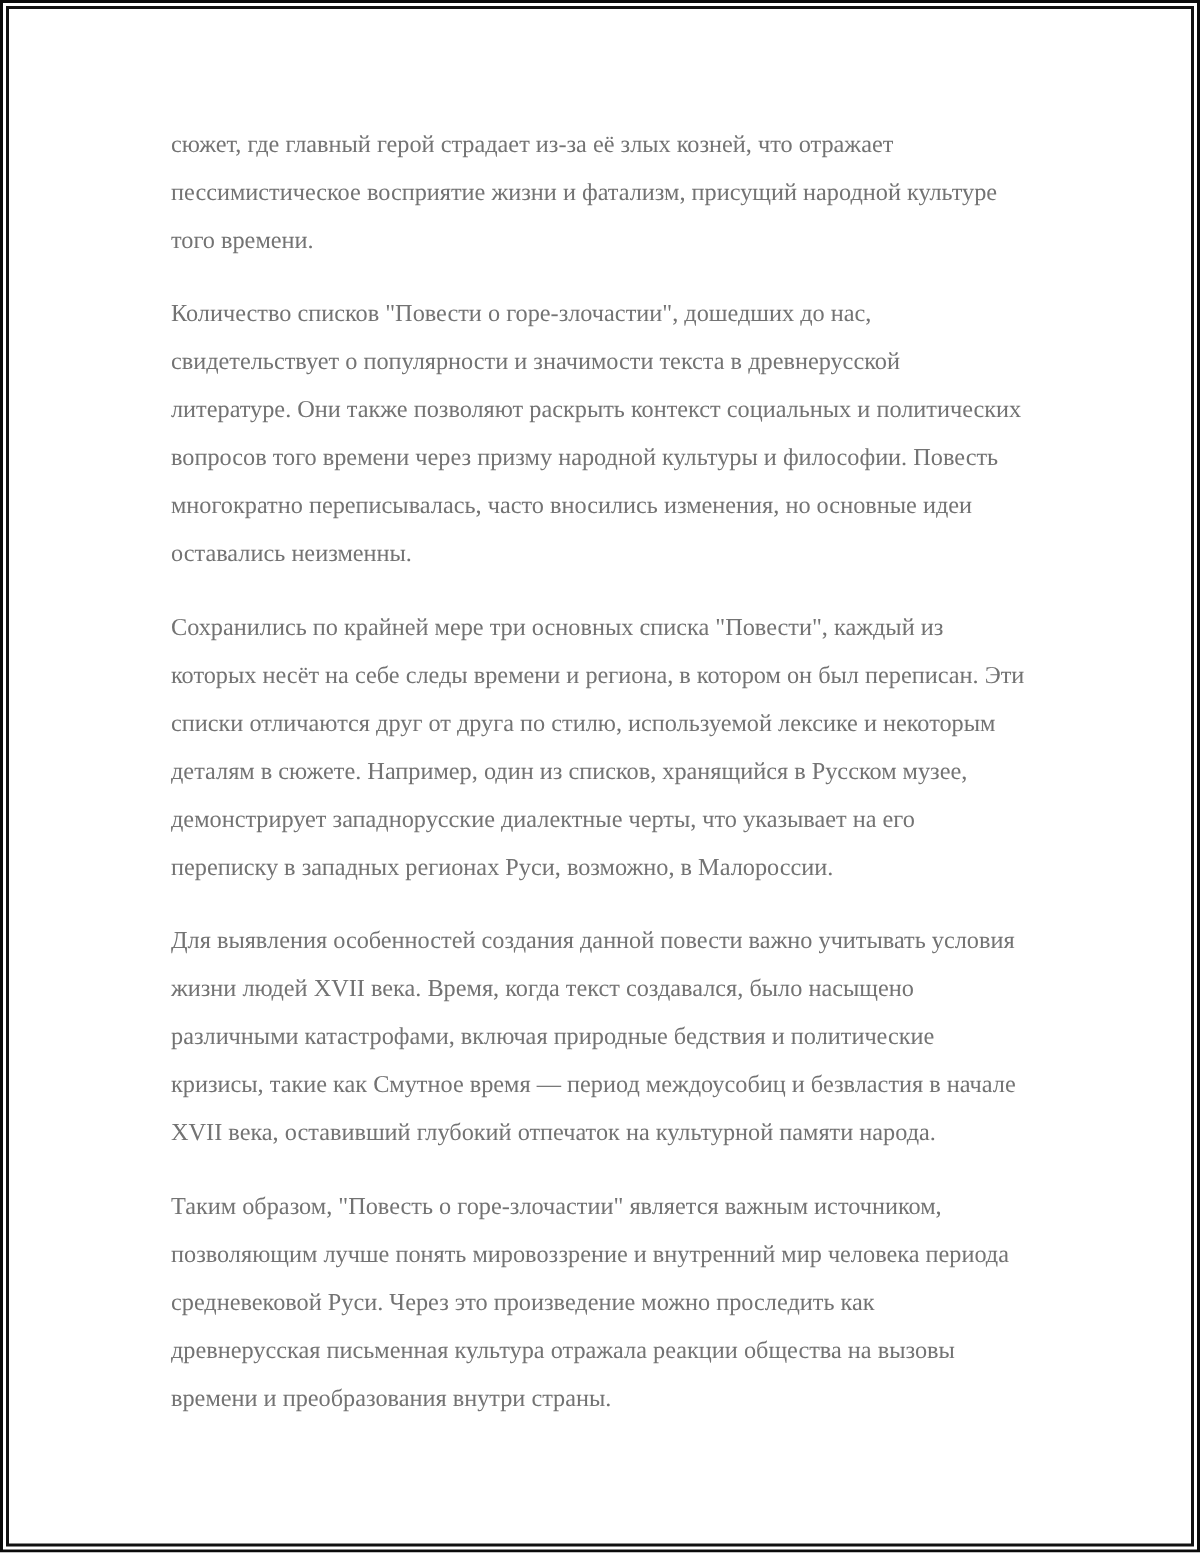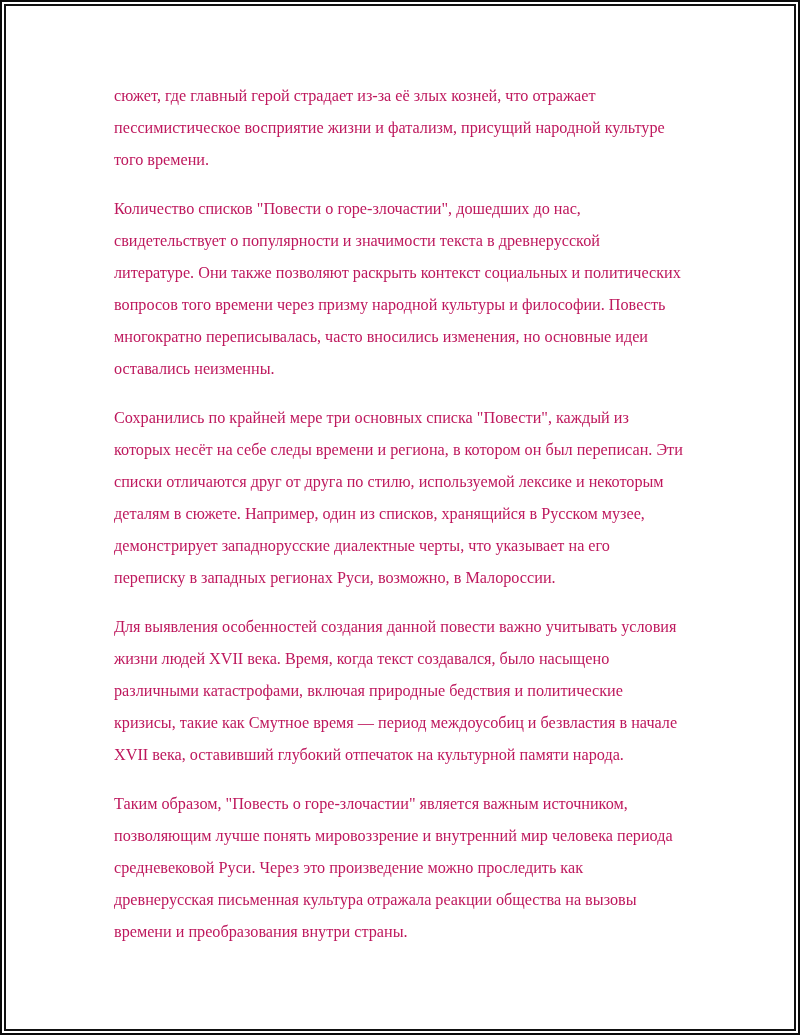--- a/index.html
+++ b/index.html
@@ -38,21 +38,21 @@
     right: 0;
     bottom: 0;
     padding: 78px 110px 0 112px;
     box-sizing: border-box;
   }
 
   .doc-text {
     font-family: "Liberation Serif", "DejaVu Serif", serif;
     font-size: 16.2px;
     line-height: 32px;
-    color: #be185d;
+    color: #737373;
     text-align: left;
     max-width: 570px;
     -webkit-font-smoothing: antialiased;
   }
 
   .doc-paragraph {
     margin: 0 0 17px 0;
     white-space: normal;
   }
 

